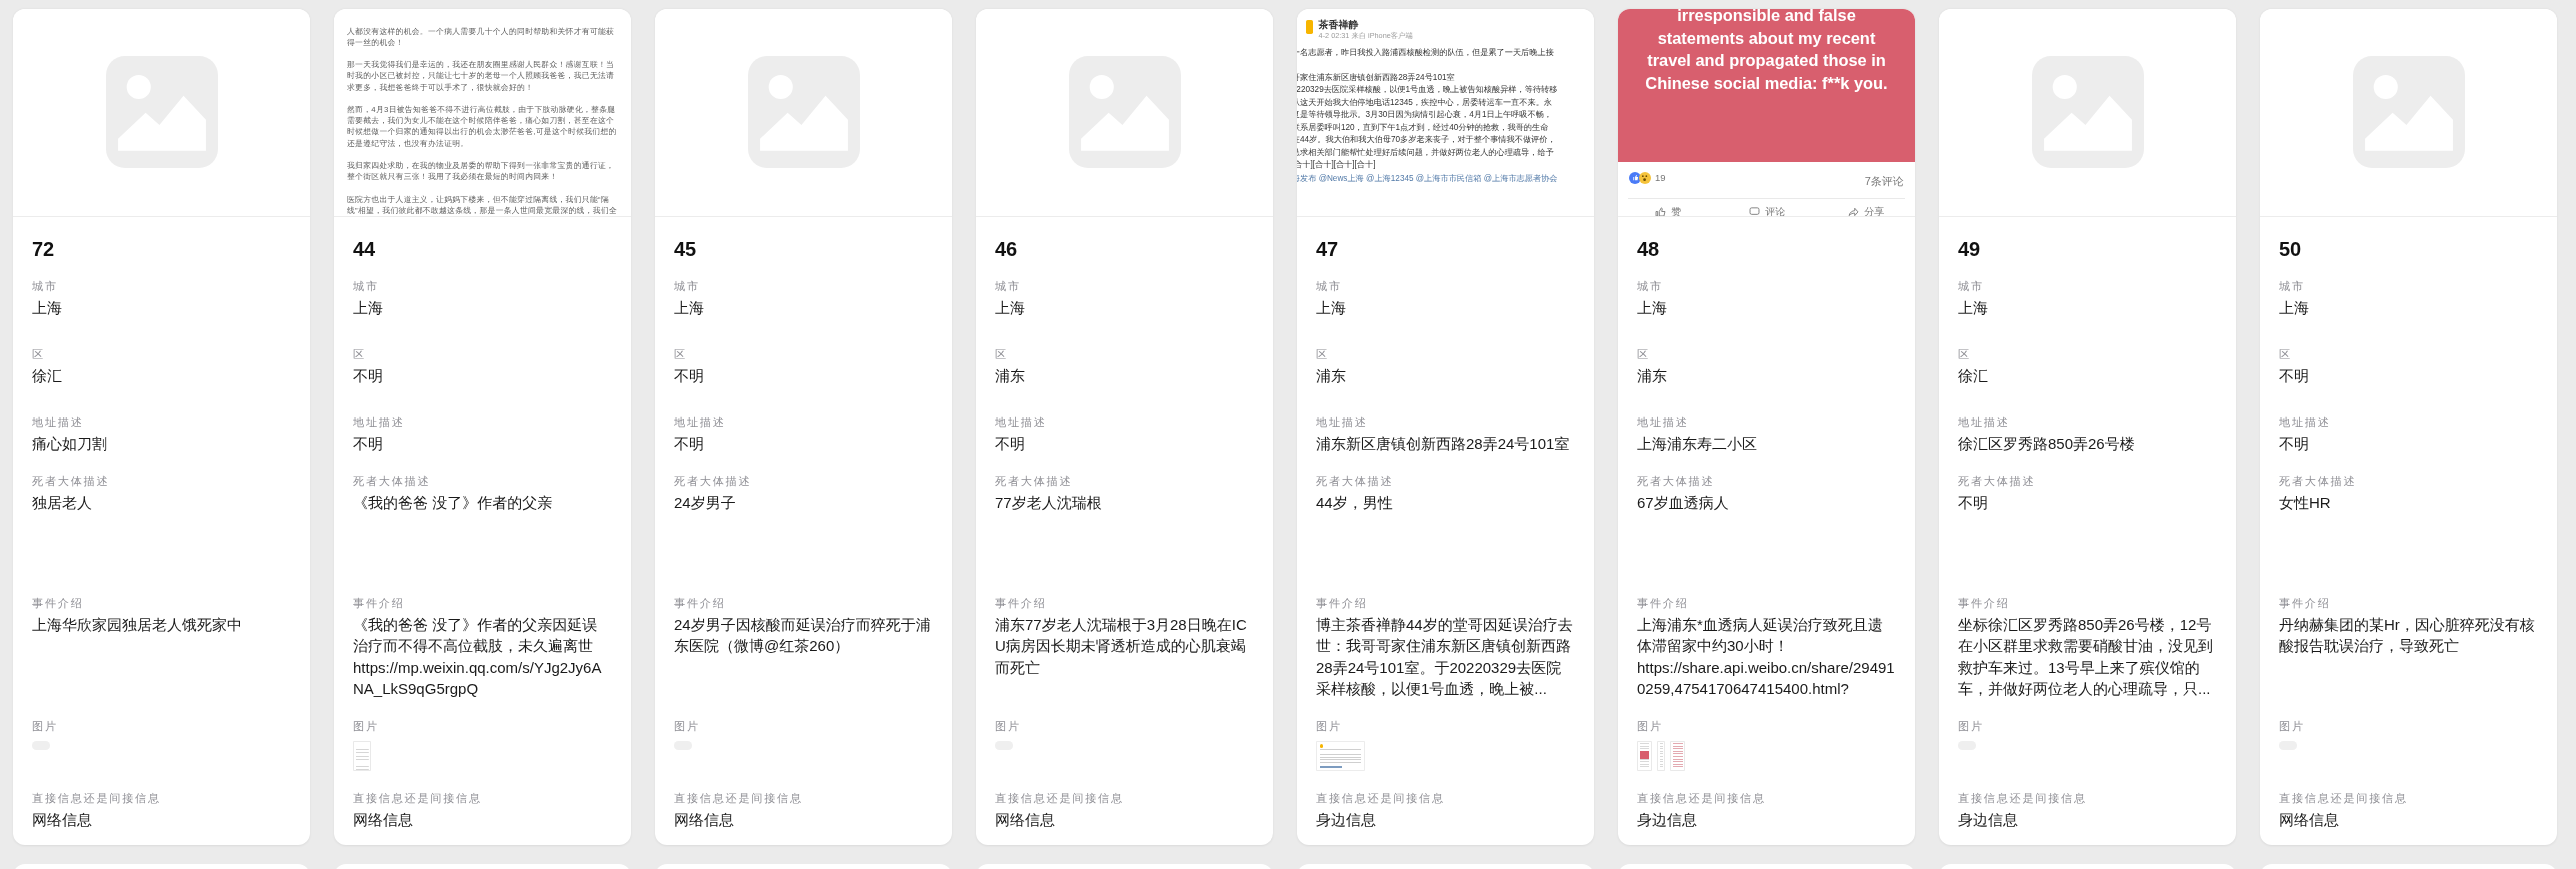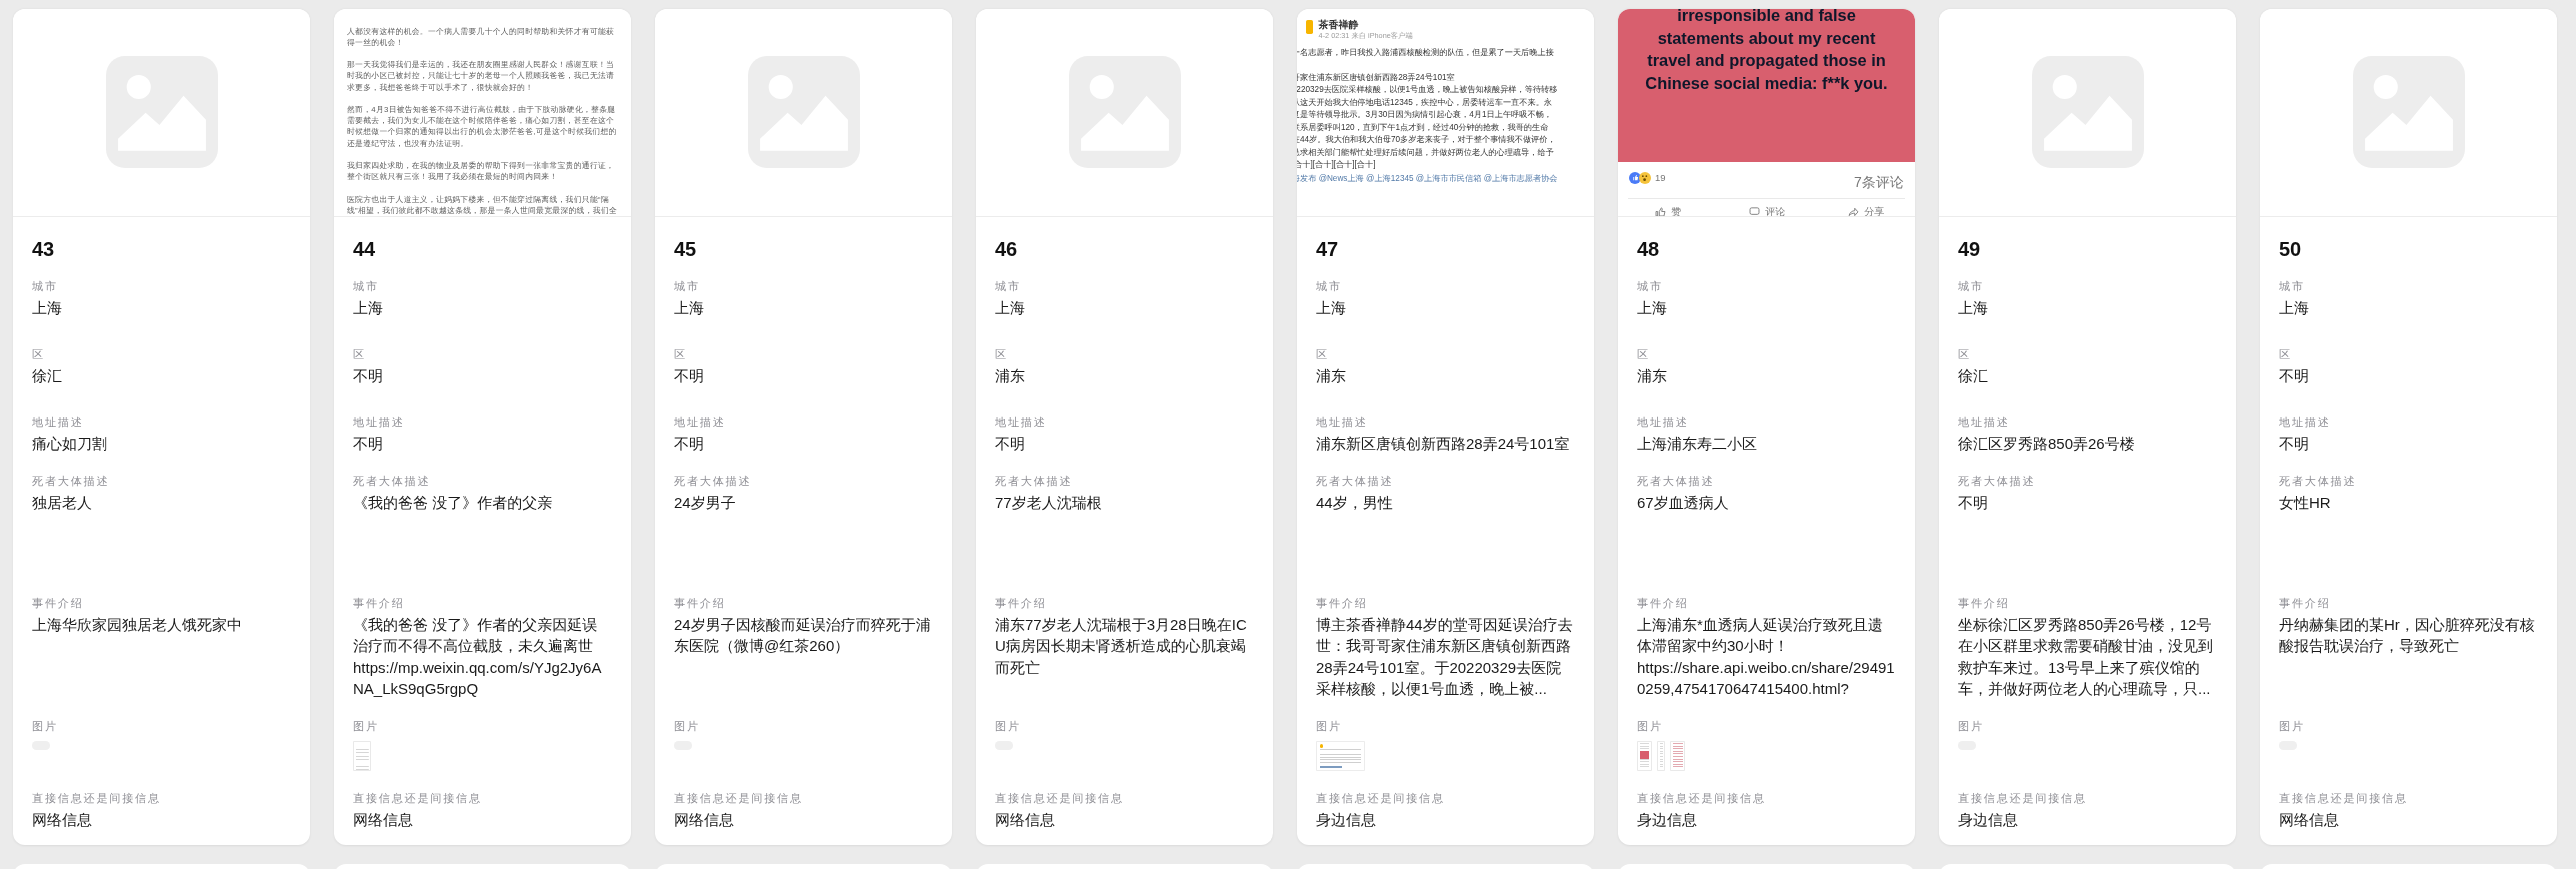--- a/index.html
+++ b/index.html
@@ -16,25 +16,25 @@
   
   .weibo-img{position:absolute;inset:0;overflow:hidden;}
   .weibo-avatar{position:absolute;left:8.6px;top:11.2px;width:7.8px;height:14.7px;border-radius:1.7px;background:#f7b500;}
   .weibo-user{position:absolute;left:21.6px;top:9.5px;font-size:10px;font-weight:bold;color:#333;}
   .weibo-meta{position:absolute;left:21.6px;top:22.4px;font-size:7.3px;color:#9b9b9b;}
   .weibo-body{position:absolute;left:-5.2px;top:38px;width:321px;font-size:8.2px;line-height:12.5px;color:#333;
               white-space:pre;overflow:hidden;}
   .weibo-mentions{position:absolute;left:-5.2px;top:164px;width:321px;font-size:8.2px;color:#527aa8;white-space:pre;}
   
   .red-img{position:absolute;top:0;left:0;right:0;height:153px;display:flex;align-items:flex-start;justify-content:center;}
-  .red-statement{padding:0 24px;margin-top:-4.3px;font-size:16.4px;line-height:22.4px;font-weight:bold;color:#0f172a;text-align:center;}
+  .red-statement{padding:0 24px;margin-top:-4.3px;font-size:16.4px;line-height:22.4px;font-weight:bold;color:#ffffff;text-align:center;}
   .fb-bar{position:absolute;top:153px;left:0;right:0;height:35px;background:#fff;}
   .fb-reactions{position:absolute;left:11.2px;top:10.3px;display:flex;align-items:center;}
   .fb-count{margin-left:4.3px;font-size:9.5px;color:#777;}
-  .fb-comments{position:absolute;right:11.2px;top:12px;font-size:14px;color:#777;}
+  .fb-comments{position:absolute;right:11.2px;top:12px;font-size:11px;color:#777;}
   .fb-divider{position:absolute;top:189px;left:10.3px;right:10.3px;height:0.9px;background:#e9e9e9;}
   .fb-actions{position:absolute;top:193px;left:0;right:0;display:flex;}
   .fb-action{flex:1;display:flex;align-items:center;justify-content:center;gap:4.3px;font-size:10px;color:#767676;padding-top:3.4px;}
   
   .num{position:absolute;left:19px;top:229px;font-size:20px;font-weight:600;color:#111;}
   .flabel{position:absolute;left:19px;right:19px;font-size:11.2px;color:#8f8f95;letter-spacing:1.7px;}
   .fvalue{position:absolute;left:19px;right:19px;font-size:15px;line-height:21.6px;color:#1a1a1a;
           white-space:pre-wrap;word-break:break-all;}
   .l-city{top:270px}.v-city{top:288px}
   .l-dist{top:338px}.v-dist{top:356px}
@@ -80,21 +80,21 @@
                 </clipPath>
               </defs>
               <rect width="130" height="130" rx="22" fill="#ededed"></rect>
               <g clip-path="url(#r43)">
                 <circle cx="38" cy="36" r="14" fill="#fff"></circle>
                 <path d="M14 110 L14 96 L46 66 L62 80 L90 46 L116 74 L116 110 Z" fill="#fff"></path>
               </g>
             </svg>
           </div>
       </div>
-      <div class="num">43</div>
+      <div class="num">72</div>
       <div class="flabel l-city">城市</div>
       <div class="fvalue v-city">上海</div>
       <div class="flabel l-dist">区</div>
       <div class="fvalue v-dist">徐汇</div>
       <div class="flabel l-addr">地址描述</div>
       <div class="fvalue v-addr">痛心如刀割</div>
       <div class="flabel l-dead">死者大体描述</div>
       <div class="fvalue v-dead">独居老人</div>
       <div class="flabel l-evt">事件介绍</div>
       <div class="fvalue v-evt">上海华欣家园独居老人饿死家中</div>

